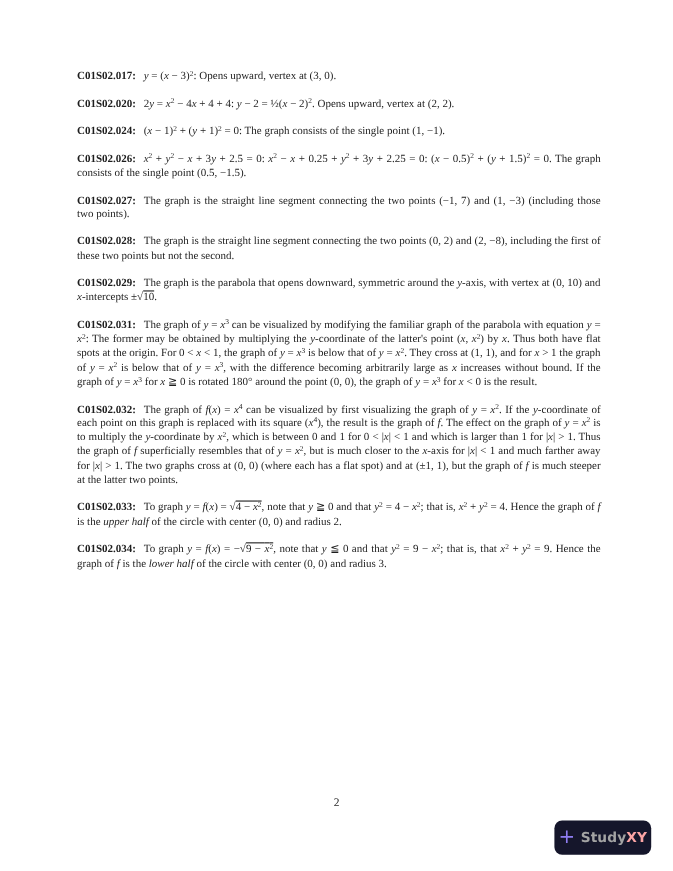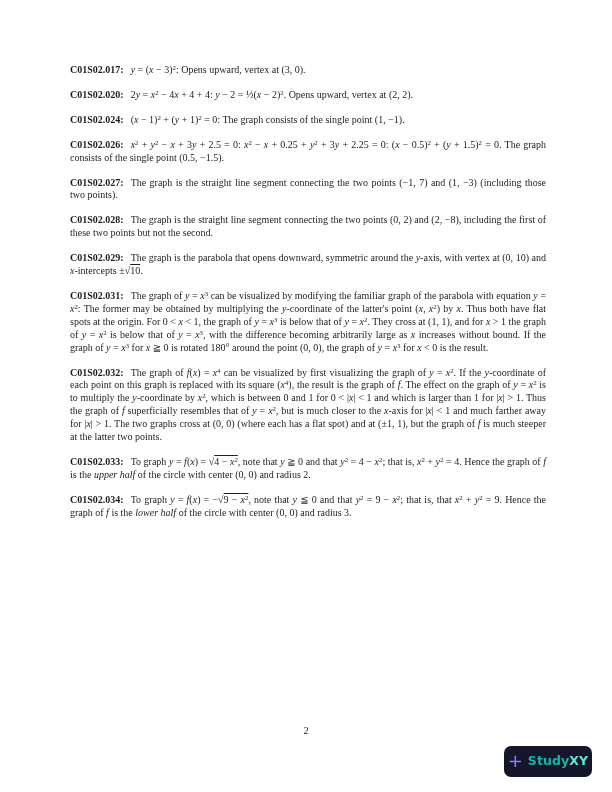--- a/index.html
+++ b/index.html
@@ -33,22 +33,22 @@
     cursor:pointer;
   }
   .brand-plus {
     color:#8f7df2; font-family:"DejaVu Sans","Liberation Sans",sans-serif;
     font-size:18px; font-weight:400; line-height:1; margin-top:-2px;
   }
   .brand-text {
     font-family:"DejaVu Sans","Liberation Sans",sans-serif;
     font-weight:700; font-size:12.5px; letter-spacing:0.1px; line-height:1;
   }
-  .brand-study { color:#14b8a6; }
-  .brand-xy { color:#5eead4; }
+  .brand-study { color:#a3a3a3; }
+  .brand-xy { color:#fca5a5; }
 </style>
 </head>
 <body>
 
 <div class="page">
   <div class="content">
     <p class="problem"><b class="pid">C01S02.017:</b><span class="sol"><i>y</i> = (<i>x</i> − 3)<sup>2</sup>: Opens upward, vertex at (3, 0).</span></p>
     <p class="problem"><b class="pid">C01S02.020:</b><span class="sol">2<i>y</i> = <i>x</i><sup>2</sup> − 4<i>x</i> + 4 + 4: <i>y</i> − 2 = ½(<i>x</i> − 2)<sup>2</sup>. Opens upward, vertex at (2, 2).</span></p>
     <p class="problem"><b class="pid">C01S02.024:</b><span class="sol">(<i>x</i> − 1)<sup>2</sup> + (<i>y</i> + 1)<sup>2</sup> = 0: The graph consists of the single point (1, −1).</span></p>
     <p class="problem"><b class="pid">C01S02.026:</b><span class="sol"><i>x</i><sup>2</sup> + <i>y</i><sup>2</sup> − <i>x</i> + 3<i>y</i> + 2.5 = 0: <i>x</i><sup>2</sup> − <i>x</i> + 0.25 + <i>y</i><sup>2</sup> + 3<i>y</i> + 2.25 = 0: (<i>x</i> − 0.5)<sup>2</sup> + (<i>y</i> + 1.5)<sup>2</sup> = 0. The graph consists of the single point (0.5, −1.5).</span></p>

